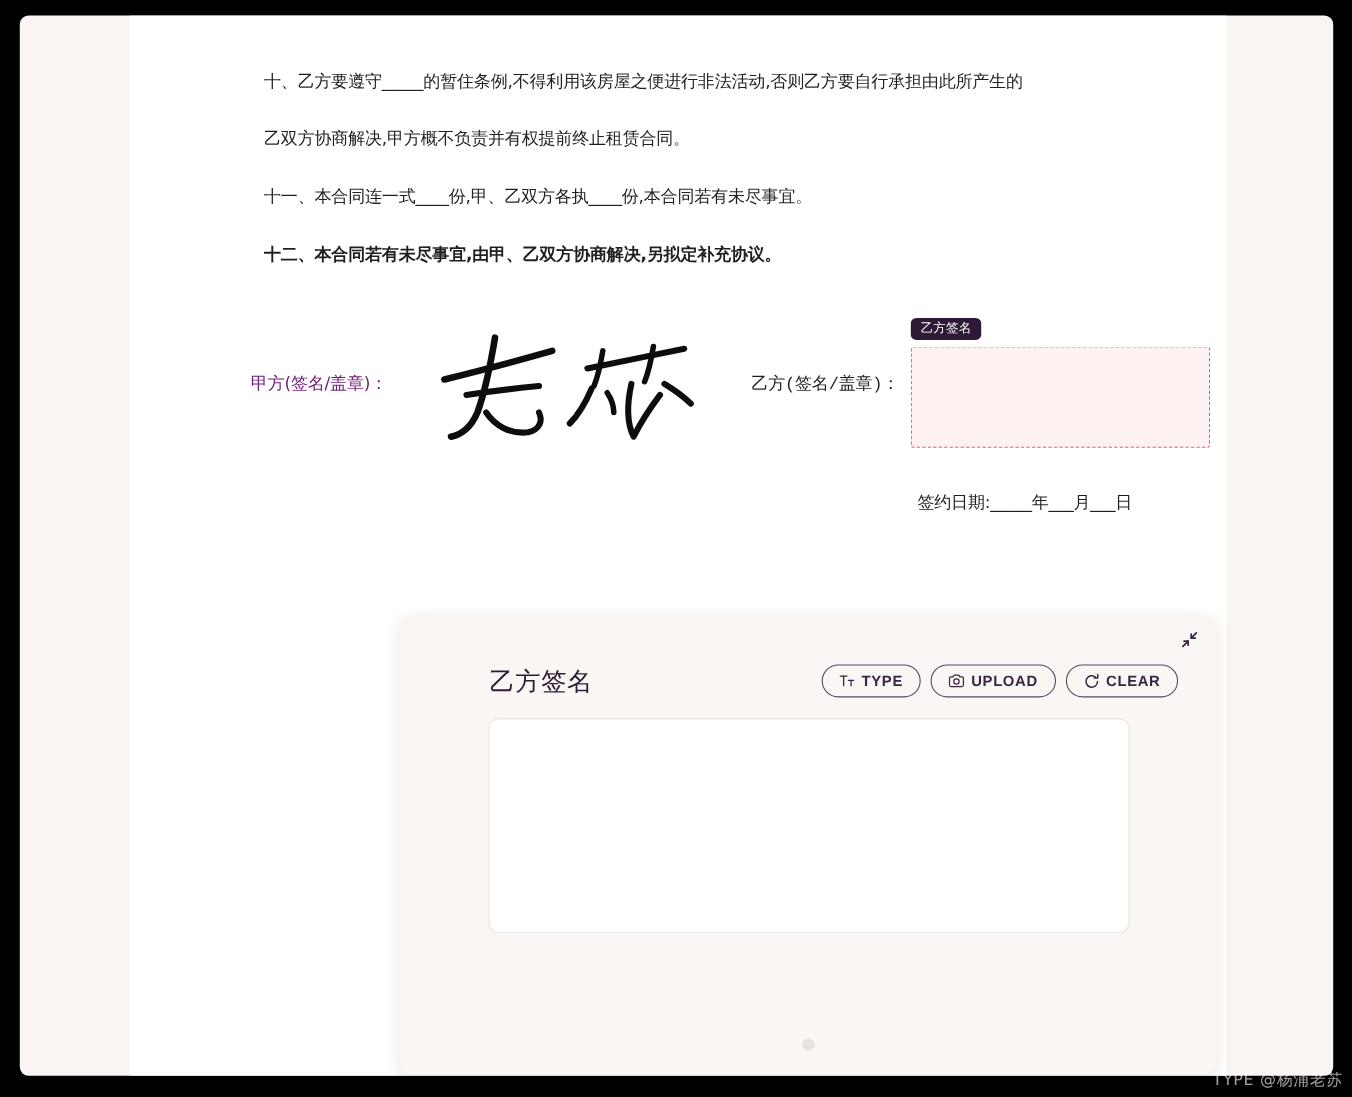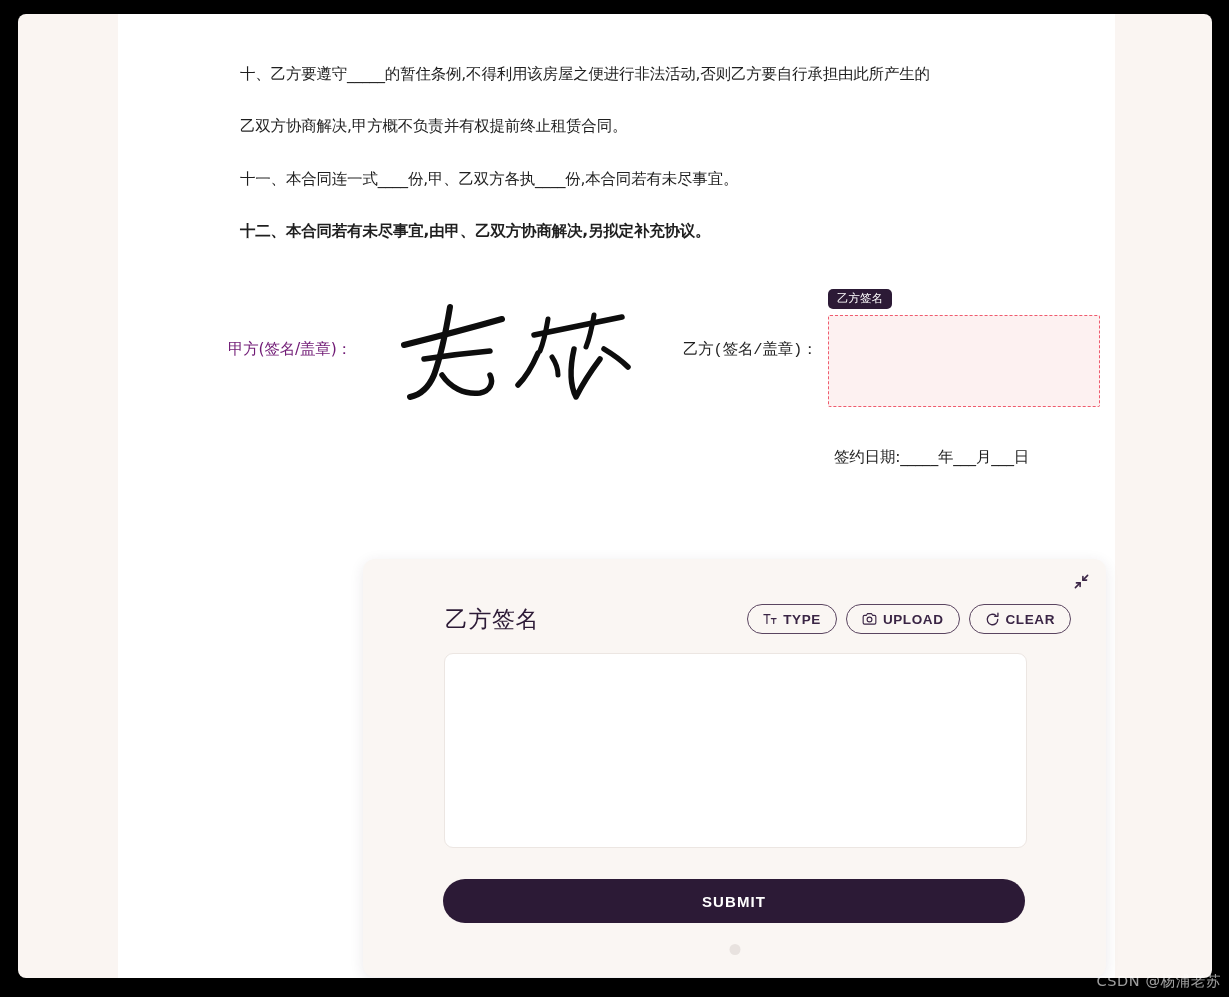--- a/index.html
+++ b/index.html
@@ -325,24 +325,23 @@
                 </svg>
               </span>
               <span>CLEAR</span>
             </button>
 
           </div>
         </div>
 
         <div id="sig-canvas"></div>
 
-        <button id="submit-button">SUBMIT</button>
 
         <div id="page-dot"></div>
 
       </div>
 
     </div>
   </div>
 
-  <div id="watermark">CSDN @杨浦老苏</div>
+  <div id="watermark">TYPE @杨浦老苏</div>
 
 </div>
 
 </body></html>

